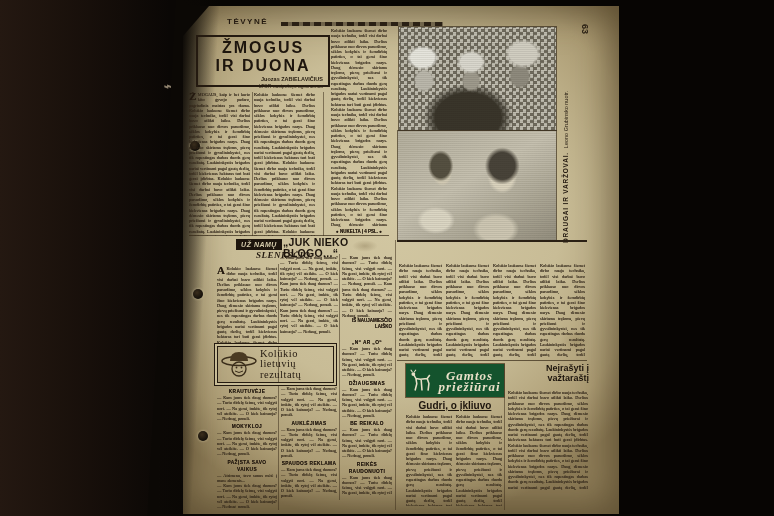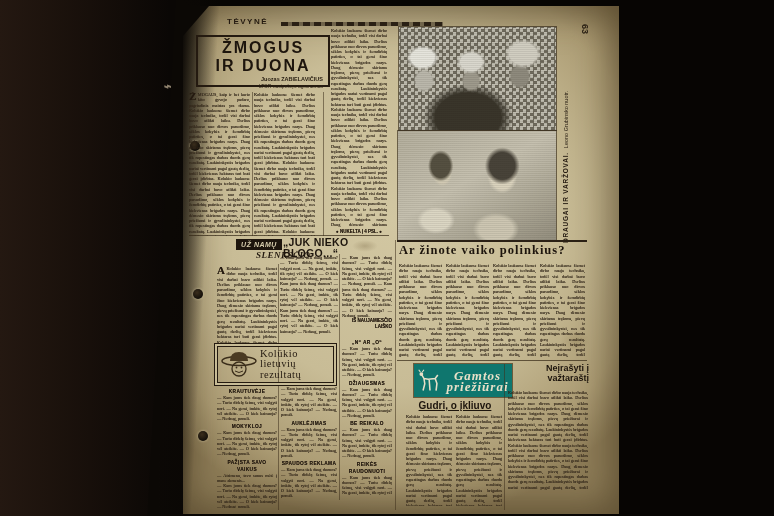--- a/index.html
+++ b/index.html
@@ -84,22 +84,22 @@
   .pol-title{position:absolute;left:399px;top:243px;width:188px;
              font:bold 12.5px/14px "Liberation Serif","DejaVu Serif",serif;letter-spacing:1px;color:#1d150d;}
   
   .sen-box{position:absolute;left:217px;top:346px;width:117px;height:37px;border:1px solid #241a10;
            box-shadow:0 0 0 2px #c8bc96,0 0 0 3px #241a10;box-sizing:border-box;display:flex;align-items:center;}
   .sen-title{font:10.5px/10.5px "Liberation Serif",serif;color:#241a10;letter-spacing:.5px;}
   .mini-h{font:bold 4.8px/7px "Liberation Sans",sans-serif;text-align:center;letter-spacing:.4px;
           color:#241a10;margin-top:2px;}
   .dialog{display:block;}
   
-  .gam-box{position:absolute;left:406px;top:364px;width:98px;height:33px;background:#0f766e;
-           display:flex;align-items:center;box-shadow:0 0 0 1px #6b5b3c;margin-left:8px;}
+  .gam-box{position:absolute;left:406px;top:364px;width:98px;height:33px;background:#14532d;
+           display:flex;align-items:center;box-shadow:0 0 0 1px #6b5b3c;}
   .gam-text{color:#e8e0c8;font:italic 900 13px/11px "Liberation Serif",serif;letter-spacing:1px;
             text-align:center;flex:1;}
   .gudri-t{position:absolute;left:406px;top:400px;width:98px;text-align:center;
            font:bold 10px/11px "Liberation Sans",sans-serif;color:#1d150d;text-decoration:underline;}
   .vaz-t{position:absolute;left:509px;top:363px;width:80px;
          font:bold 9px/10px "Liberation Sans",sans-serif;color:#1d150d;text-align:right;}
 </style>
 </head>
 <body>
 
@@ -171,21 +171,20 @@
   <div class="col" style="left:342px;top:255px;width:50px;height:78px;">
     <span>— Kam jums tiek daug duonos? — Turiu didelę šeimą, visi valgyti nori. — Na gerai, imkite, tik rytoj vėl ateikite. — O kiek kainuoja? — Nedaug, ponuli.  — Kam jums tiek daug duonos? — Turiu didelę šeimą, visi valgyti nori. — Na gerai, imkite, tik rytoj vėl ateikite. — O kiek kainuoja? — Nedaug, ponuli. </span>
     <div class="signoff">IŠ NAUJAMIESČIO</div>
     <div class="signoff">LAIŠKO</div>
   </div>
   <div class="vrule" style="left:278px;top:264px;height:246px;"></div>
   <div class="vrule" style="left:339px;top:254px;height:246px;"></div>
   <div class="vrule" style="left:395px;top:240px;height:270px;"></div>
 
   <div class="pol-rule"></div>
-  <div class="pol-title">Ar žinote vaiko polinkius?</div>
   <div class="col" style="left:399px;top:263px;width:43px;height:96px;">
     <span>Kolūkio laukuose šiemet dirbo nauja technika, todėl visi darbai buvo atlikti laiku. Derlius priklauso nuo dirvos paruošimo, sėklos kokybės ir žemdirbių patirties, o tai gerai žino kiekvienas brigados narys. Daug dėmesio skiriama trąšoms, pievų priežiūrai ir gyvulininkystei, nes tik rūpestingas darbas duoda gerų rezultatų. Laukininkystės brigados nariai vertinami pagal gautą derlių, todėl kiekvienas hektaras turi būti gerai įdirbtas.  Kolūkio laukuose šiemet dirbo nauja technika, todėl visi darbai buvo atlikti laiku. Derlius priklauso nuo dirvos paruošimo, sėklos kokybės ir žemdirbių patirties, o tai gerai žino kiekvienas brigados narys. Daug dėmesio skiriama trąšoms, pievų priežiūrai ir gyvulininkystei, nes tik rūpestingas darbas duoda gerų rezultatų. Laukininkystės brigados nariai vertinami pagal gautą derlių, todėl kiekvienas hektaras turi būti gerai įdirbtas. </span>
   </div>
   <div class="col" style="left:446px;top:263px;width:43px;height:96px;">
     <span>Kolūkio laukuose šiemet dirbo nauja technika, todėl visi darbai buvo atlikti laiku. Derlius priklauso nuo dirvos paruošimo, sėklos kokybės ir žemdirbių patirties, o tai gerai žino kiekvienas brigados narys. Daug dėmesio skiriama trąšoms, pievų priežiūrai ir gyvulininkystei, nes tik rūpestingas darbas duoda gerų rezultatų. Laukininkystės brigados nariai vertinami pagal gautą derlių, todėl kiekvienas hektaras turi būti gerai įdirbtas.  Kolūkio laukuose šiemet dirbo nauja technika, todėl visi darbai buvo atlikti laiku. Derlius priklauso nuo dirvos paruošimo, sėklos kokybės ir žemdirbių patirties, o tai gerai žino kiekvienas brigados narys. Daug dėmesio skiriama trąšoms, pievų priežiūrai ir gyvulininkystei, nes tik rūpestingas darbas duoda gerų rezultatų. Laukininkystės brigados nariai vertinami pagal gautą derlių, todėl kiekvienas hektaras turi būti gerai įdirbtas. </span>
   </div>
   <div class="col" style="left:493px;top:263px;width:43px;height:96px;">
     <span>Kolūkio laukuose šiemet dirbo nauja technika, todėl visi darbai buvo atlikti laiku. Derlius priklauso nuo dirvos paruošimo, sėklos kokybės ir žemdirbių patirties, o tai gerai žino kiekvienas brigados narys. Daug dėmesio skiriama trąšoms, pievų priežiūrai ir gyvulininkystei, nes tik rūpestingas darbas duoda gerų rezultatų. Laukininkystės brigados nariai vertinami pagal gautą derlių, todėl kiekvienas hektaras turi būti gerai įdirbtas.  Kolūkio laukuose šiemet dirbo nauja technika, todėl visi darbai buvo atlikti laiku. Derlius priklauso nuo dirvos paruošimo, sėklos kokybės ir žemdirbių patirties, o tai gerai žino kiekvienas brigados narys. Daug dėmesio skiriama trąšoms, pievų priežiūrai ir gyvulininkystei, nes tik rūpestingas darbas duoda gerų rezultatų. Laukininkystės brigados nariai vertinami pagal gautą derlių, todėl kiekvienas hektaras turi būti gerai įdirbtas. </span>
   </div>
   <div class="col" style="left:540px;top:263px;width:45px;height:96px;">

